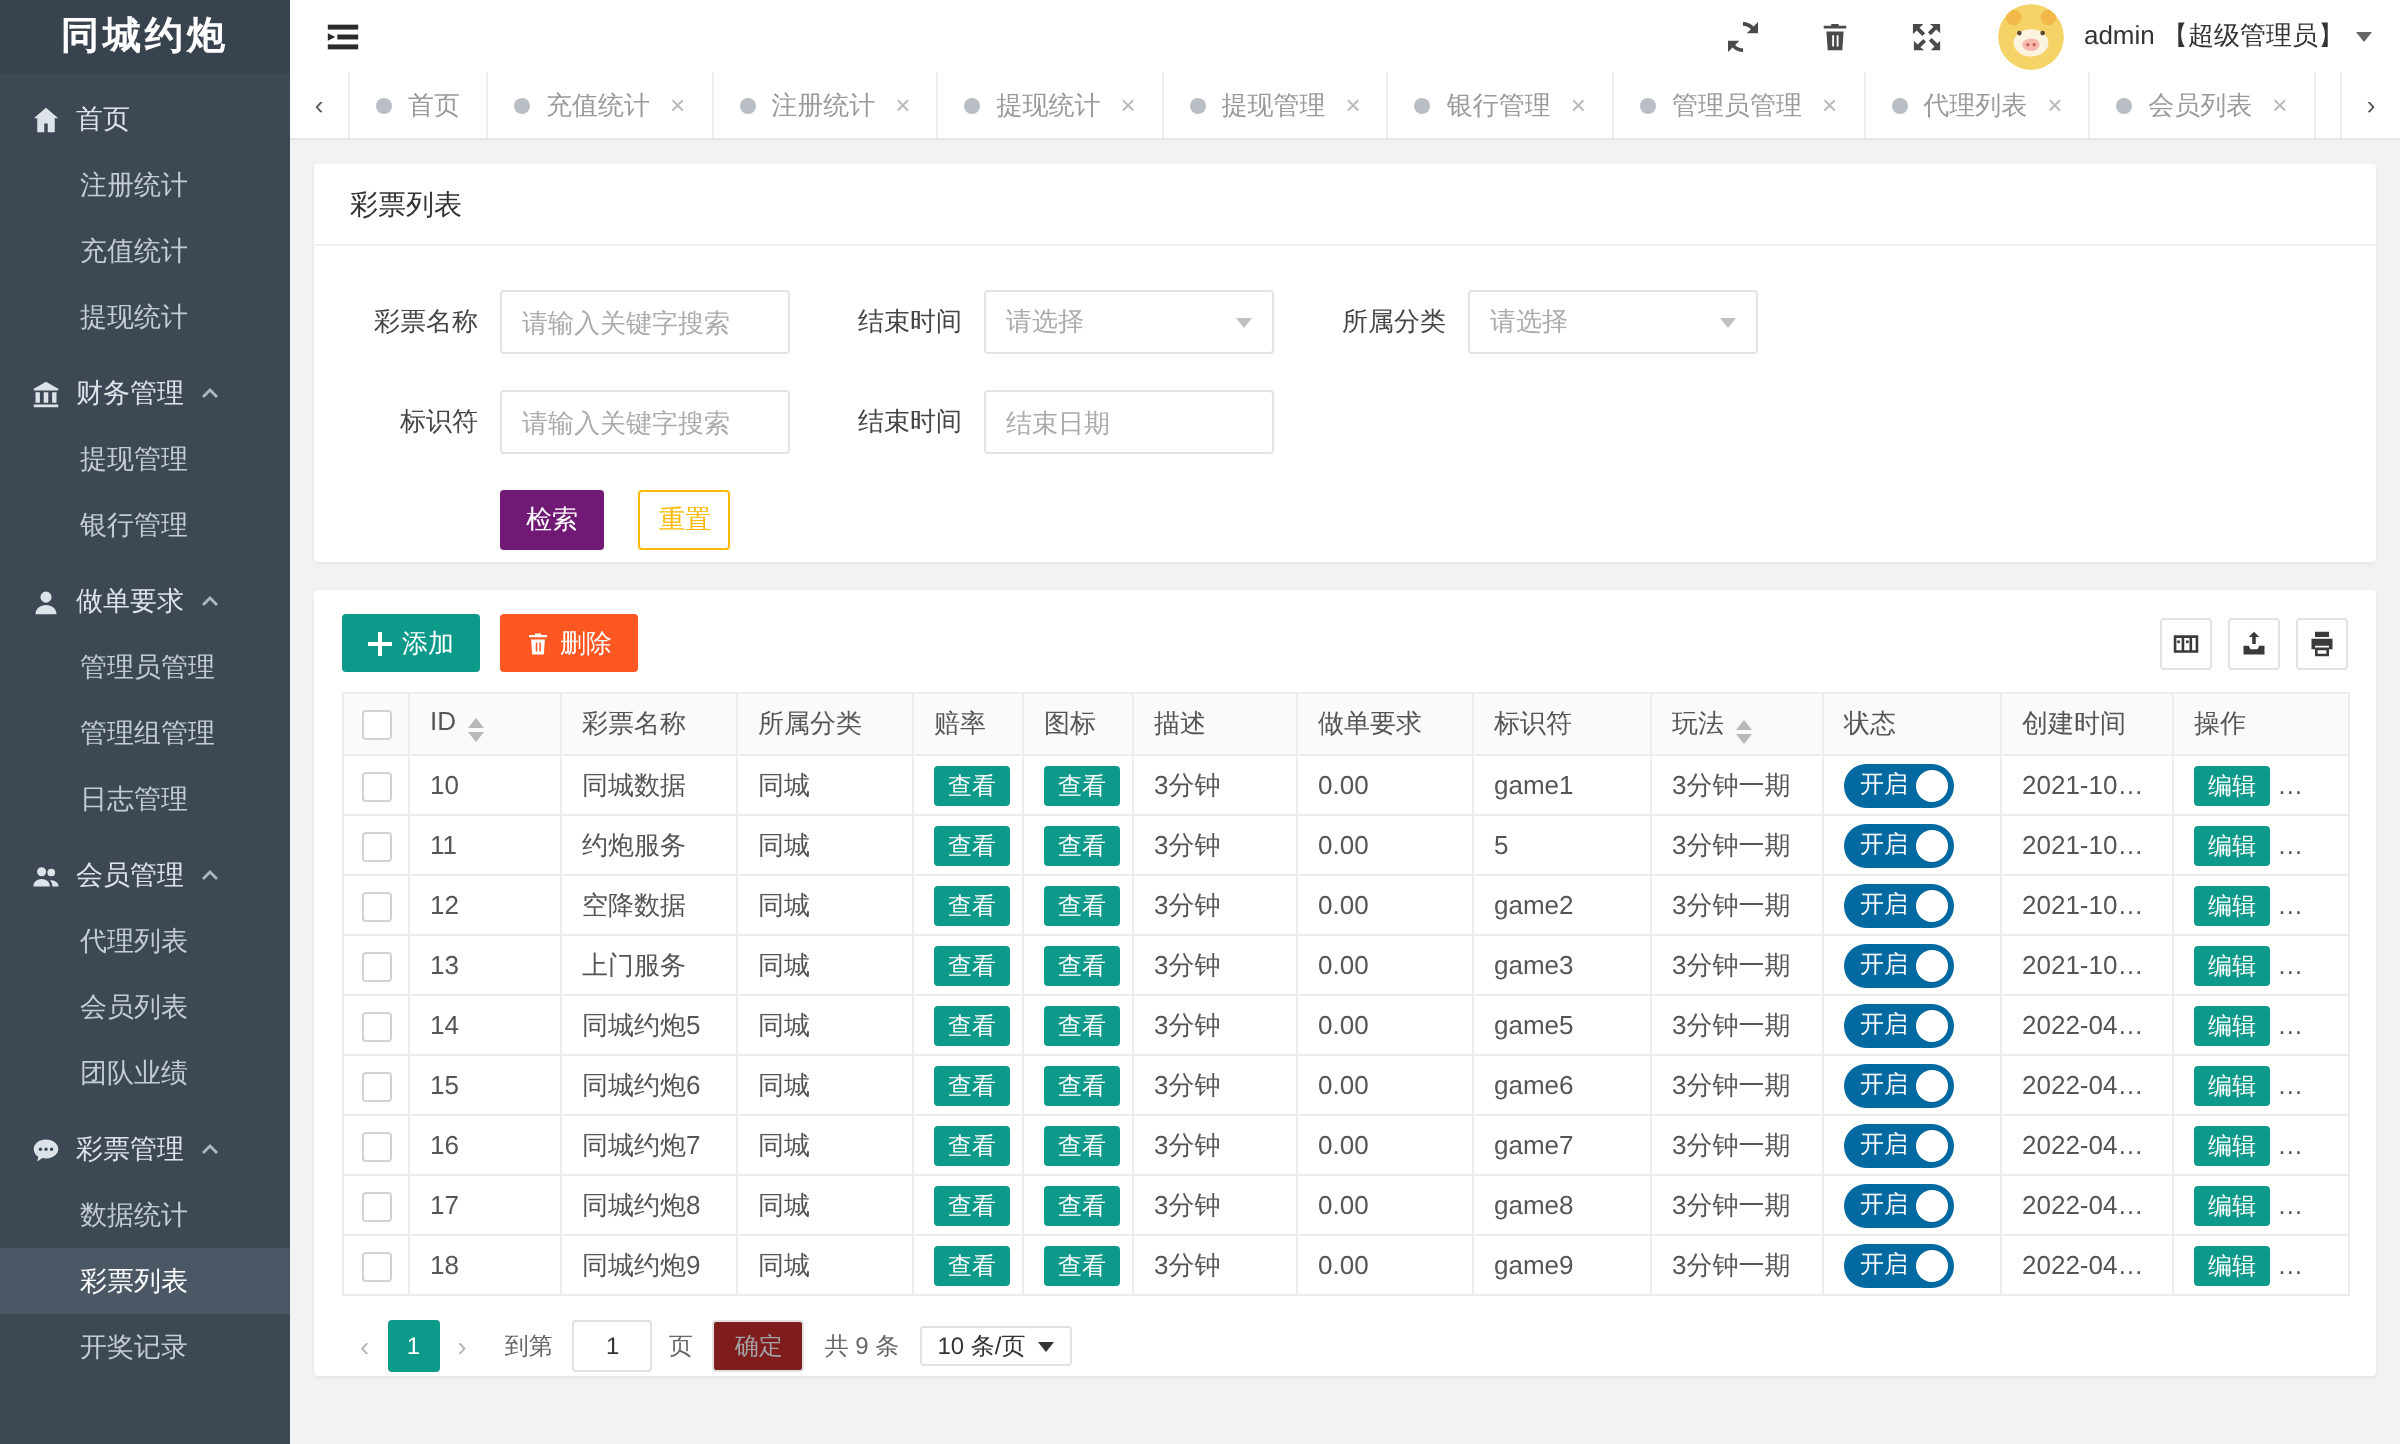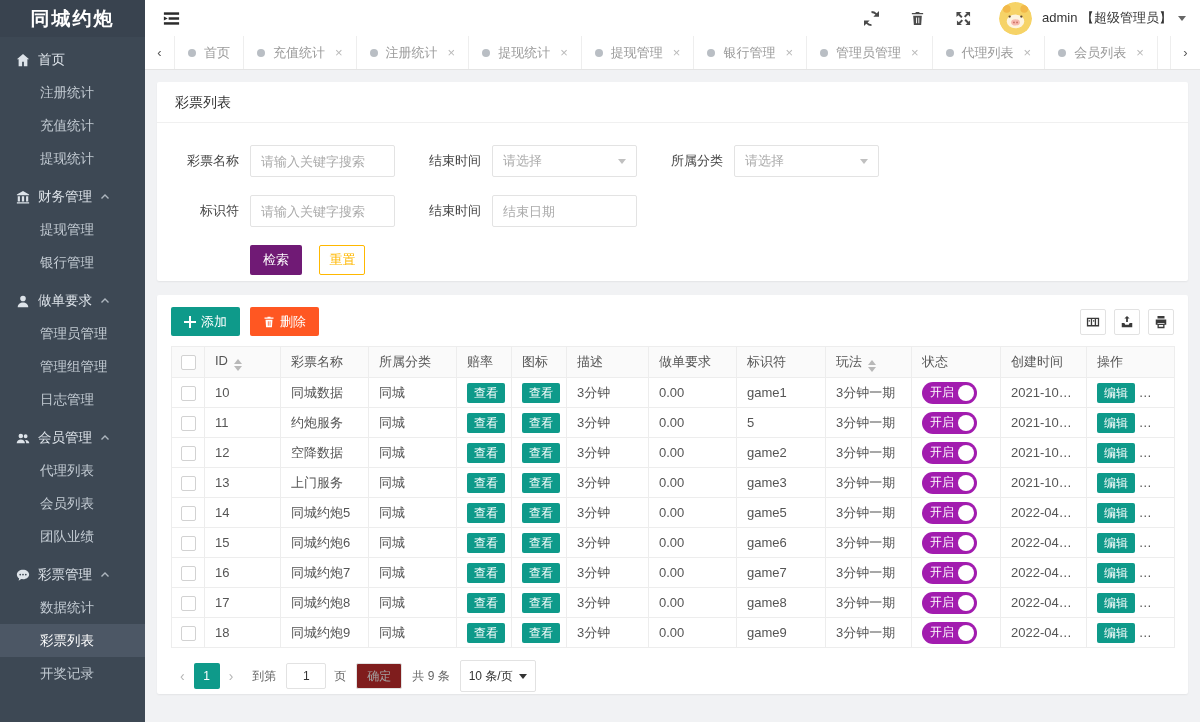--- a/index.html
+++ b/index.html
@@ -96,37 +96,37 @@
   .cb { display:inline-block; width:15px; height:15px; border:1px solid #d2d2d2; border-radius:2px;
     background:#fff; vertical-align:middle; cursor:pointer; }
   .sorter { display:inline-flex; flex-direction:column; margin-left:6px; vertical-align:1px; cursor:pointer; }
   .sorter i { width:0; height:0; border-left:4px solid transparent; border-right:4px solid transparent; }
   .sorter .up { border-bottom:5px solid #b8b8b8; margin-bottom:2px; }
   .sorter .down { border-top:5px solid #b8b8b8; }
   .mini-btn { display:inline-block; padding:0 7px; height:20px; line-height:20px; border-radius:2px;
     color:#fff; font-size:12px; cursor:pointer; }
   .mini-teal { background:#0e9a8a; }
   .mini-orange { background:#ff5722; margin-left:6px; }
-  .toggle { width:55px; height:22px; border-radius:12px; background:#a21caf; position:relative;
+  .toggle { width:55px; height:22px; border-radius:12px; background:#0369a1; position:relative;
     display:inline-flex; align-items:center; cursor:pointer; }
   .toggle .tlabel { color:#fff; font-size:12px; margin-left:8px; }
   .toggle .knob { position:absolute; right:3px; top:3px; width:16px; height:16px; border-radius:50%;
     background:#fff; }
 
   .pagination { display:flex; align-items:center; margin-top:12px; font-size:12px; color:#666; }
   .pg-arrow { color:#b5b5b5; padding:0 9px; font-size:14px; cursor:pointer; }
   .pg-num { min-width:26px; height:26px; line-height:26px; text-align:center; background:#0e9a8a;
     color:#fff; border-radius:2px; cursor:pointer; }
   .pg-label { margin:0 2px 0 10px; }
   .goto-input { width:40px; height:26px; border:1px solid #e2e2e2; border-radius:2px;
     text-align:center; margin:0 8px; font-size:12px; color:#333; outline:none; }
   .confirm-btn { height:26px; padding:0 10px; border:1px solid #e2e2e2; background:#7f1d1d;
     color:#a3a3a3; border-radius:2px; margin:0 10px; font-size:12px; cursor:pointer; }
   .total-label { margin-right:10px; }
-  .size-select { height:32px; border:1px solid #e2e2e2; border-radius:2px; padding:0 8px;
+  .size-select { height:20px; border:1px solid #e2e2e2; border-radius:2px; padding:0 8px;
     display:flex; align-items:center; cursor:pointer; color:#333; background:#fff; }
   .size-select .scaret { margin-left:6px; width:0; height:0; border-left:4px solid transparent;
     border-right:4px solid transparent; border-top:5px solid #333; }
 </style>
 </head>
 <body>
 
 <aside class="sidebar">
   <div class="logo">同城约炮</div>
   <nav class="side-nav">

